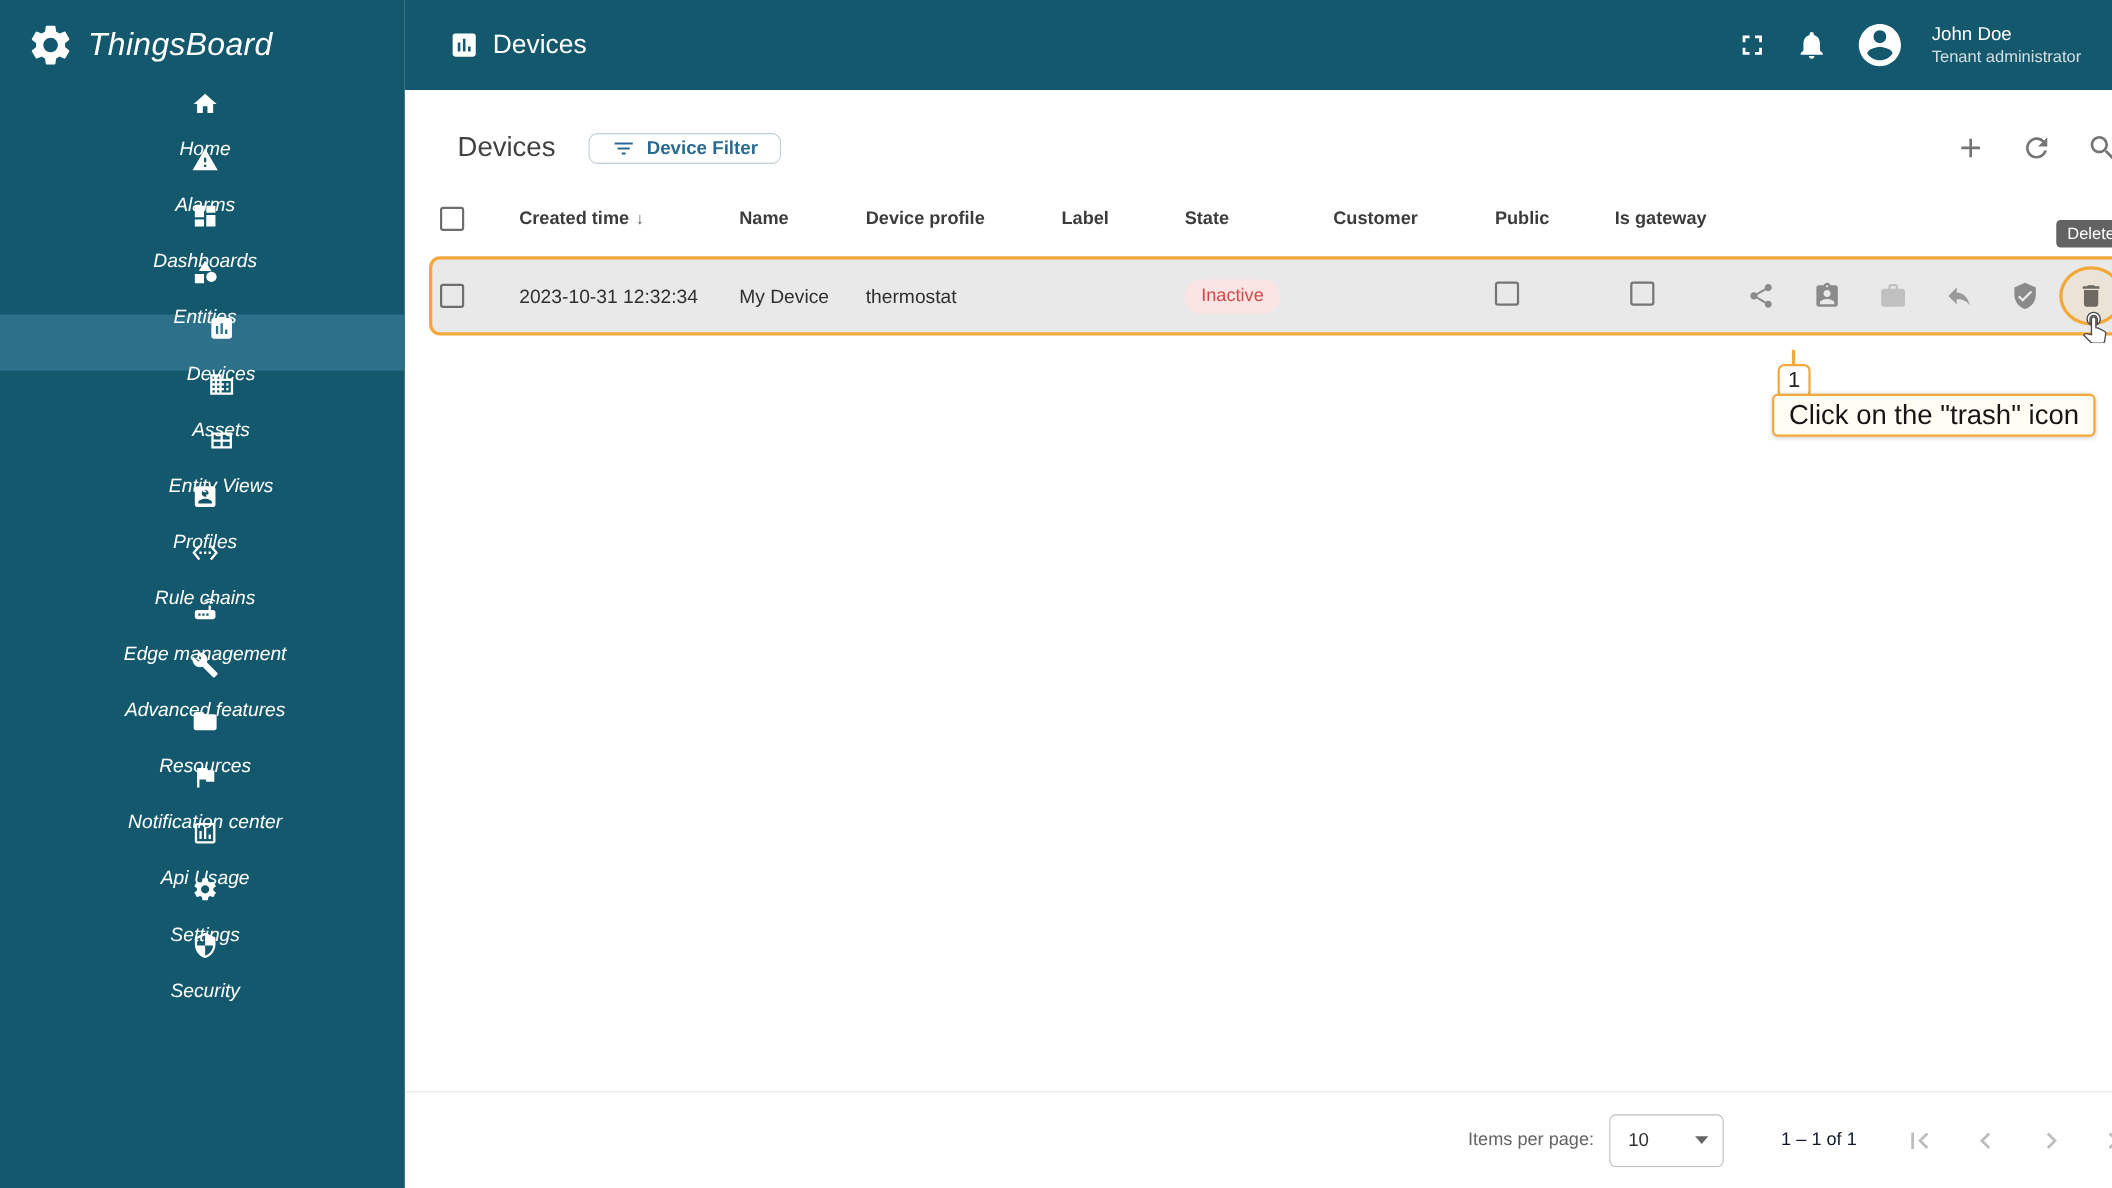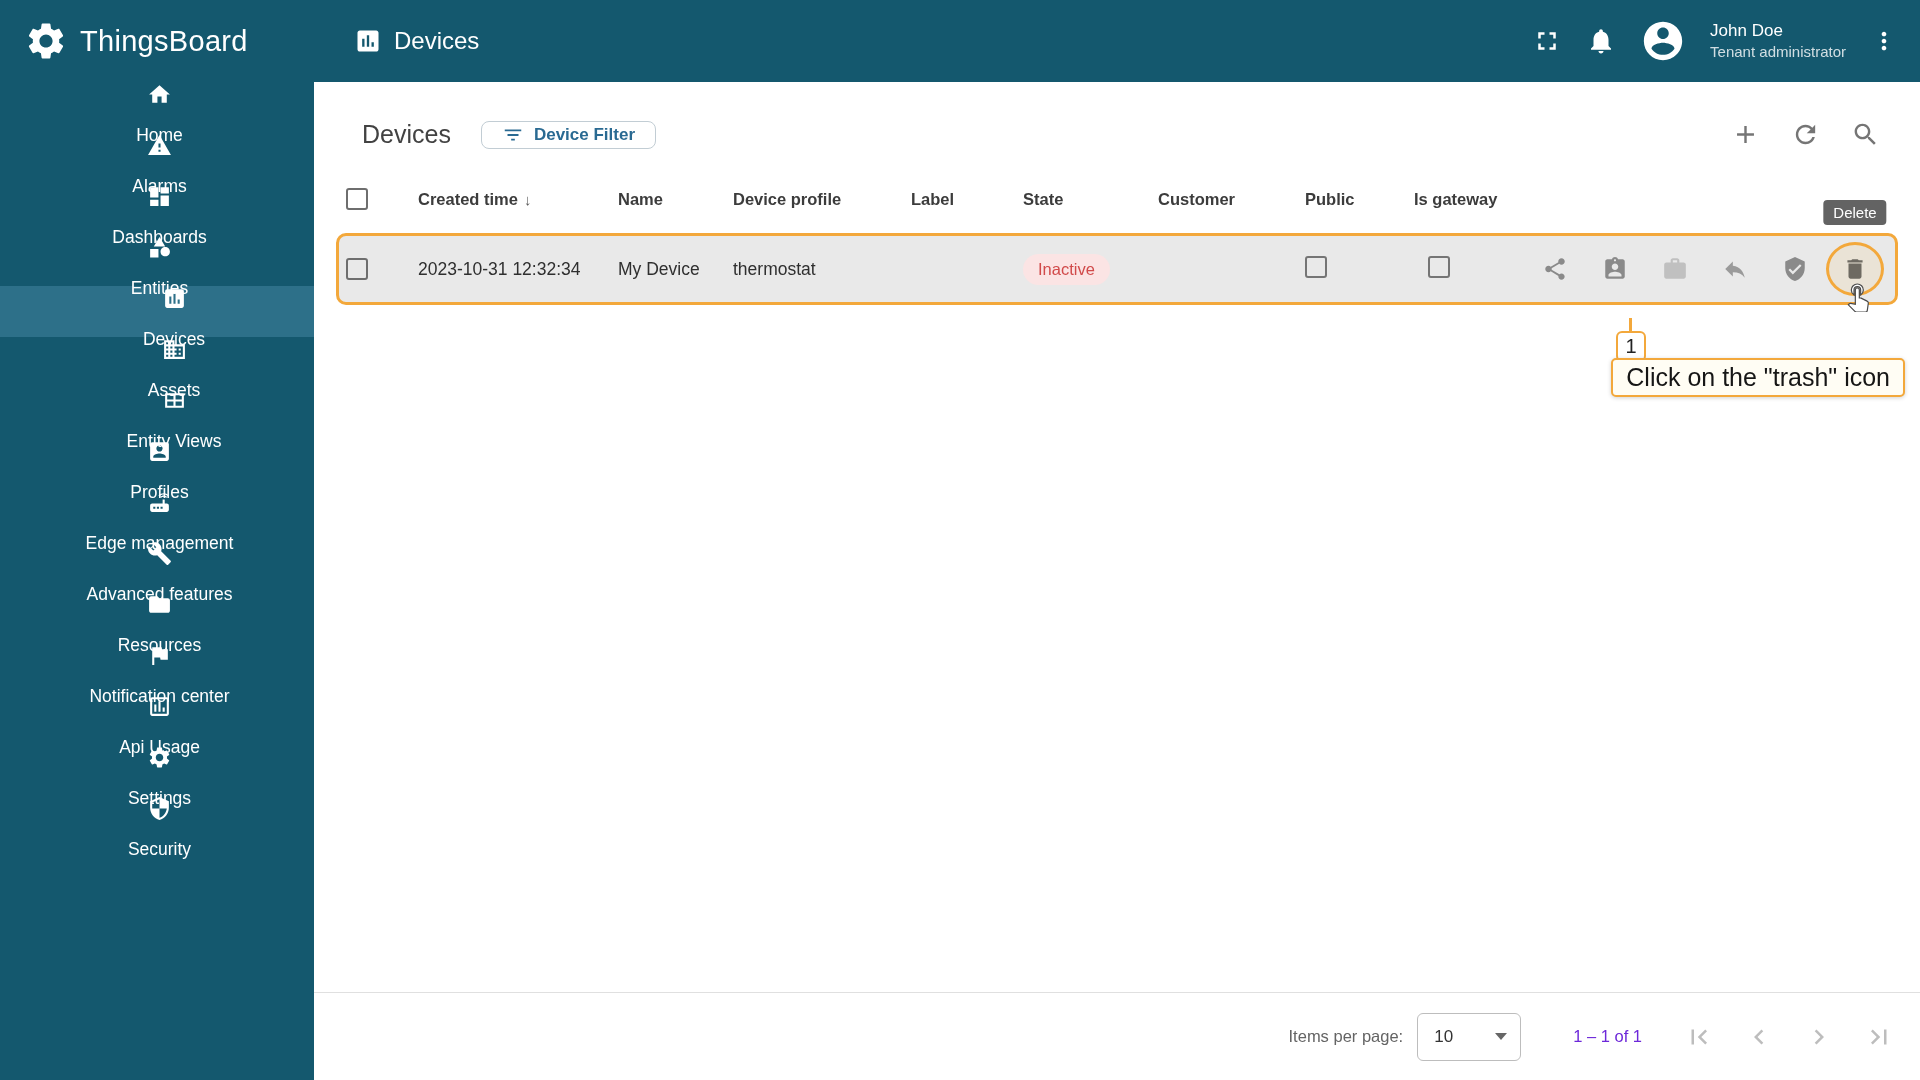--- a/index.html
+++ b/index.html
@@ -7,21 +7,21 @@
   body { font-family:"Liberation Sans", sans-serif; background:#fff; overflow:hidden; }
   :root{
     --primary:#14586e;
     --primary-light:#2d7089;
     --accent:#f3a83b;
     --icon-gray:#8a8a8a;
   }
   .app { position:relative; width:1920px; height:1080px; display:flex; background:#fff; }
 
   
-  .sidebar { width:314px; flex-shrink:0; background:var(--primary); color:#fff; z-index:3; }
+  .sidebar { width:368px; flex-shrink:0; background:var(--primary); color:#fff; z-index:3;font-style:italic; }
   .logo-row { height:82px; display:flex; align-items:center; padding-left:24px; gap:12px; cursor:pointer; }
   .logo-row svg { width:44px; height:44px; fill:#fff; }
   .logo-text { font-size:29px; font-weight:500; letter-spacing:.3px; }
   .nav-item { height:51px; display:flex; align-items:center; padding:0 22px 0 27px; gap:18px; font-size:17.5px; font-weight:500; cursor:pointer; white-space:nowrap;flex-direction:column; }
   .nav-item .mi { width:25px; height:25px; fill:#fff; flex-shrink:0; }
   .nav-item .chev { margin-left:auto; width:24px; height:24px; fill:#fff; opacity:.95; }
   .nav-item.sub { padding-left:56px; }
   .nav-item.selected { background:var(--primary-light); }
 
   
@@ -68,21 +68,21 @@
   
   .tutorial-layer { position:absolute; inset:0; pointer-events:none; z-index:5; }
   .tut-line { position:absolute; left:1629px; top:318px; width:3px; height:14px; background:var(--accent); }
   .tut-badge { position:absolute; left:1616px; top:331px; width:30px; height:31px; background:#fff; border:2px solid var(--accent); border-radius:6px; display:flex; align-items:center; justify-content:center; font-size:20px; color:#222; }
   .tut-callout { position:absolute; right:15px; top:358px; height:39px; background:#fffdf4; border:2px solid var(--accent); border-radius:5px; padding:0 13px; display:flex; align-items:center; font-size:25px; color:#161616; box-shadow:0 1px 4px rgba(0,0,0,.18); white-space:nowrap; }
 
   
   .paginator { margin-top:auto; height:88px; border-top:1px solid rgba(0,0,0,.12); display:flex; align-items:center; justify-content:flex-end; padding-right:26px; font-size:16.5px; color:#646464; }
   .ipp-select { width:104px; height:48px; border:1px solid #bdbdbd; border-radius:6px; display:flex; align-items:center; padding:0 13px 0 16px; margin-left:14px; font-size:17px; color:#333; cursor:pointer;text-align:center; }
   .caret { width:0; height:0; border-left:6px solid transparent; border-right:6px solid transparent; border-top:7px solid #666; margin-left:auto; }
-  .range { margin-left:52px; color:#6d28d9; }
+  .range { margin-left:52px; color:#0f172a; }
   .pager-nav { display:flex; align-items:center; gap:30px; margin-left:42px; }
   .pager-nav .mi { width:30px; height:30px; fill:#bdbdbd; cursor:pointer; }
 </style>
 </head>
 <body>
 
 <svg width="0" height="0" style="position:absolute" aria-hidden="true">
   <defs>
     <symbol id="i-home" viewBox="0 0 24 24">
         <path d="M10 20v-6h4v6h5v-8h3L12 3 2 12h3v8z"></path>
@@ -257,20 +257,26 @@
         <span>Entity Views</span>
       </div>
       <div class="nav-item">
         <svg class="mi">
             <use href="#i-card"></use>
           </svg>
         <span>Profiles</span>
         <svg class="chev">
             <use href="#i-chevdown"></use>
           </svg>
+      </div>
+      <div class="nav-item">
+        <svg class="mi">
+            <use href="#i-ethernet"></use>
+          </svg>
+        <span>Rule chains</span>
       </div>
       <div class="nav-item">
         <svg class="mi">
             <use href="#i-router"></use>
           </svg>
         <span>Edge management</span>
         <svg class="chev">
             <use href="#i-chevdown"></use>
           </svg>
       </div>

